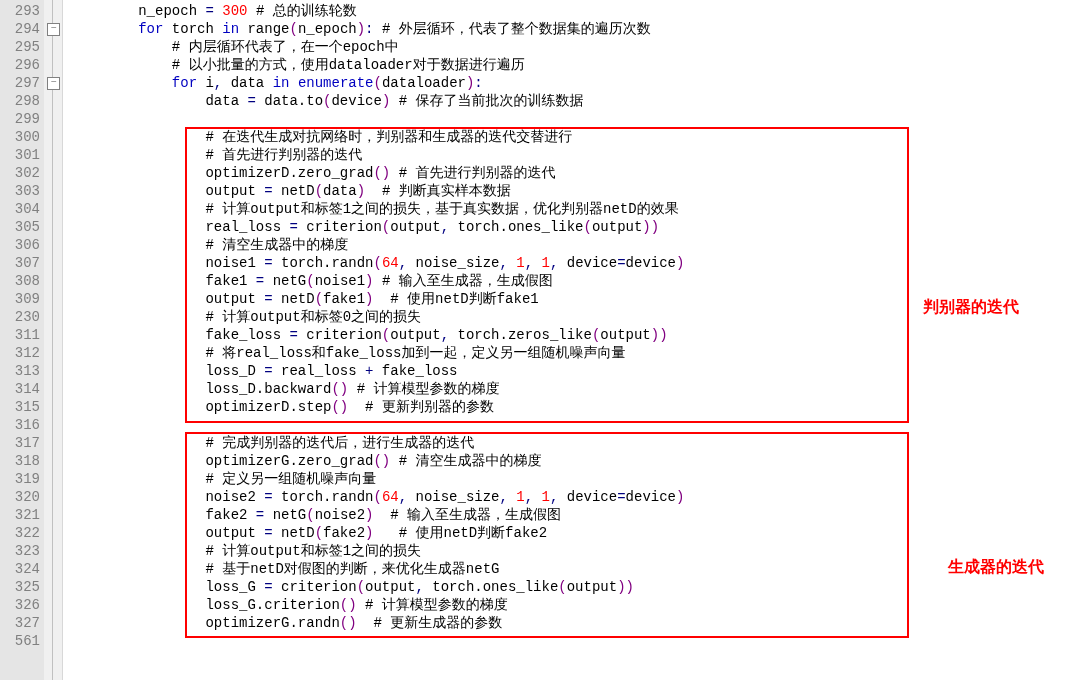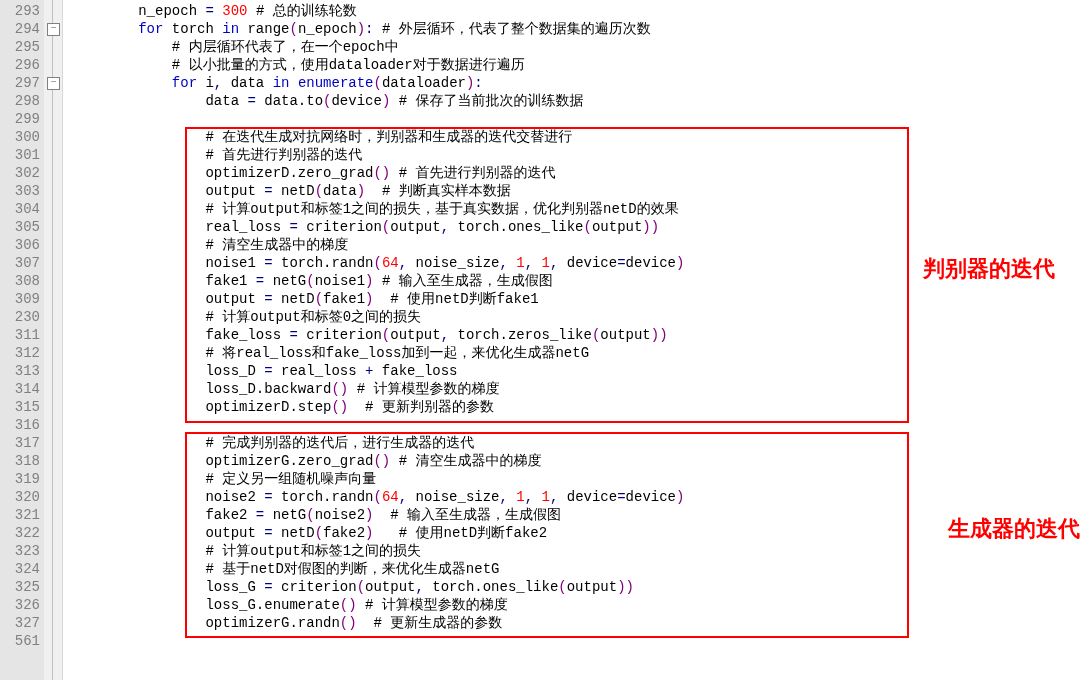--- a/index.html
+++ b/index.html
@@ -79,24 +79,25 @@
   .par { color: #800080; }
 
   .hl-box {
     position: absolute;
     border: 2px solid #ff0000;
     pointer-events: none;
   }
   .side-label {
     position: absolute;
     color: #ff0000;
-    font-family: Liberation Sans, sans-serif;
+    font-family: Liberation Mono, monospace;
     font-weight: bold;
-    font-size: 22px;
+    font-size: 16px;
     white-space: nowrap;
+    margin-top: 39px;
   }
 </style>
 </head>
 <body>
 
 <div class="editor">
   <div class="gutter" id="gutter">
       <div>293</div>
       <div>294</div>
       <div>295</div>
@@ -152,35 +153,35 @@
                 <span class="blk">optimizerD.zero_grad</span><span class="par">()</span><span class="blk"> </span><span class="cm"># 首先进行判别器的迭代</span>
                 <span class="blk">output </span><span class="op">=</span><span class="blk"> netD</span><span class="par">(</span><span class="blk">data</span><span class="par">)</span><span class="blk">  </span><span class="cm"># 判断真实样本数据</span>
                 <span class="cm"># 计算output和标签1之间的损失，基于真实数据，优化判别器netD的效果</span>
                 <span class="blk">real_loss </span><span class="op">=</span><span class="blk"> criterion</span><span class="par">(</span><span class="blk">output</span><span class="op">,</span><span class="blk"> torch.ones_like</span><span class="par">(</span><span class="blk">output</span><span class="par">))</span>
                 <span class="cm"># 清空生成器中的梯度</span>
                 <span class="blk">noise1 </span><span class="op">=</span><span class="blk"> torch.randn</span><span class="par">(</span><span class="num">64</span><span class="op">,</span><span class="blk"> noise_size</span><span class="op">,</span><span class="blk"> </span><span class="num">1</span><span class="op">,</span><span class="blk"> </span><span class="num">1</span><span class="op">,</span><span class="blk"> device</span><span class="op">=</span><span class="blk">device</span><span class="par">)</span>
                 <span class="blk">fake1 </span><span class="op">=</span><span class="blk"> netG</span><span class="par">(</span><span class="blk">noise1</span><span class="par">)</span><span class="blk"> </span><span class="cm"># 输入至生成器，生成假图</span>
                 <span class="blk">output </span><span class="op">=</span><span class="blk"> netD</span><span class="par">(</span><span class="blk">fake1</span><span class="par">)</span><span class="blk">  </span><span class="cm"># 使用netD判断fake1</span>
                 <span class="cm"># 计算output和标签0之间的损失</span>
                 <span class="blk">fake_loss </span><span class="op">=</span><span class="blk"> criterion</span><span class="par">(</span><span class="blk">output</span><span class="op">,</span><span class="blk"> torch.zeros_like</span><span class="par">(</span><span class="blk">output</span><span class="par">))</span>
-                <span class="cm"># 将real_loss和fake_loss加到一起，来优化生成器netG</span>
+                <span class="cm"># 将real_loss和fake_loss加到一起，定义另一组随机噪声向量</span>
                 <span class="blk">loss_D </span><span class="op">=</span><span class="blk"> real_loss </span><span class="op">+</span><span class="blk"> fake_loss</span>
                 <span class="blk">loss_D.backward</span><span class="par">()</span><span class="blk"> </span><span class="cm"># 计算模型参数的梯度</span>
                 <span class="blk">optimizerD.step</span><span class="par">()</span><span class="blk">  </span><span class="cm"># 更新判别器的参数</span>
 <span class="blk"></span>
                 <span class="cm"># 完成判别器的迭代后，进行生成器的迭代</span>
                 <span class="blk">optimizerG.zero_grad</span><span class="par">()</span><span class="blk"> </span><span class="cm"># 清空生成器中的梯度</span>
                 <span class="cm"># 定义另一组随机噪声向量</span>
                 <span class="blk">noise2 </span><span class="op">=</span><span class="blk"> torch.randn</span><span class="par">(</span><span class="num">64</span><span class="op">,</span><span class="blk"> noise_size</span><span class="op">,</span><span class="blk"> </span><span class="num">1</span><span class="op">,</span><span class="blk"> </span><span class="num">1</span><span class="op">,</span><span class="blk"> device</span><span class="op">=</span><span class="blk">device</span><span class="par">)</span>
                 <span class="blk">fake2 </span><span class="op">=</span><span class="blk"> netG</span><span class="par">(</span><span class="blk">noise2</span><span class="par">)</span><span class="blk">  </span><span class="cm"># 输入至生成器，生成假图</span>
                 <span class="blk">output </span><span class="op">=</span><span class="blk"> netD</span><span class="par">(</span><span class="blk">fake2</span><span class="par">)</span><span class="blk">   </span><span class="cm"># 使用netD判断fake2</span>
                 <span class="cm"># 计算output和标签1之间的损失</span>
                 <span class="cm"># 基于netD对假图的判断，来优化生成器netG</span>
                 <span class="blk">loss_G </span><span class="op">=</span><span class="blk"> criterion</span><span class="par">(</span><span class="blk">output</span><span class="op">,</span><span class="blk"> torch.ones_like</span><span class="par">(</span><span class="blk">output</span><span class="par">))</span>
-                <span class="blk">loss_G.enumerate</span><span class="par">()</span><span class="blk"> </span><span class="cm"># 计算模型参数的梯度</span>
+                <span class="blk">loss_G.criterion</span><span class="par">()</span><span class="blk"> </span><span class="cm"># 计算模型参数的梯度</span>
                 <span class="blk">optimizerG.randn</span><span class="par">()</span><span class="blk">  </span><span class="cm"># 更新生成器的参数</span>
 <span class="blk"></span>
 </pre>
 
     <div class="hl-box" id="box1" style="left:122px; top:127px; width:720px; height:292px;"></div>
     <div class="hl-box" id="box2" style="left:122px; top:432px; width:720px; height:202px;"></div>
 
     <div class="side-label" style="left:860px; top:260px;">判别器的迭代</div>
     <div class="side-label" style="left:885px; top:520px;">生成器的迭代</div>
   </div>

